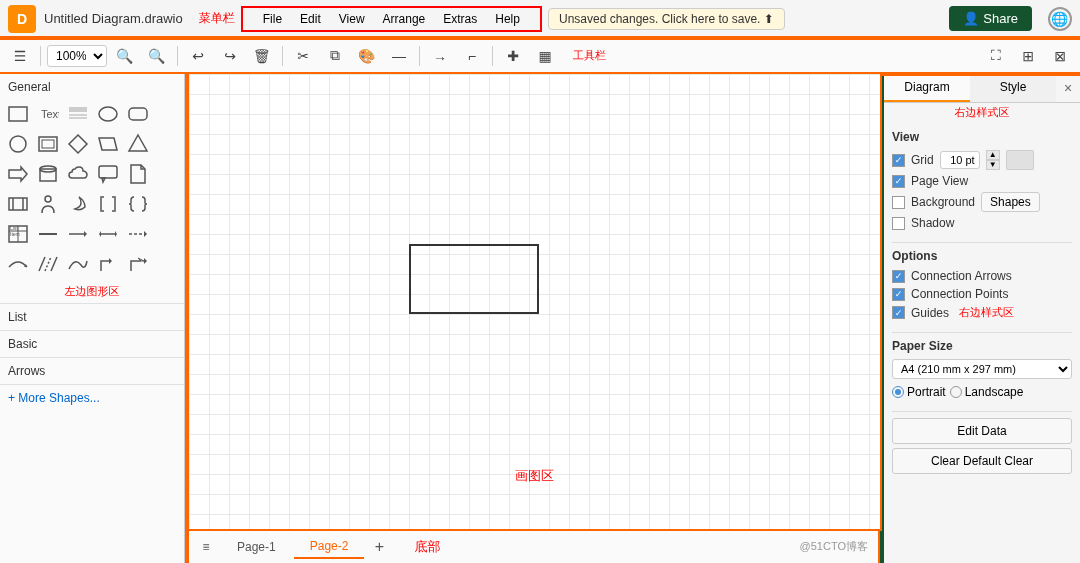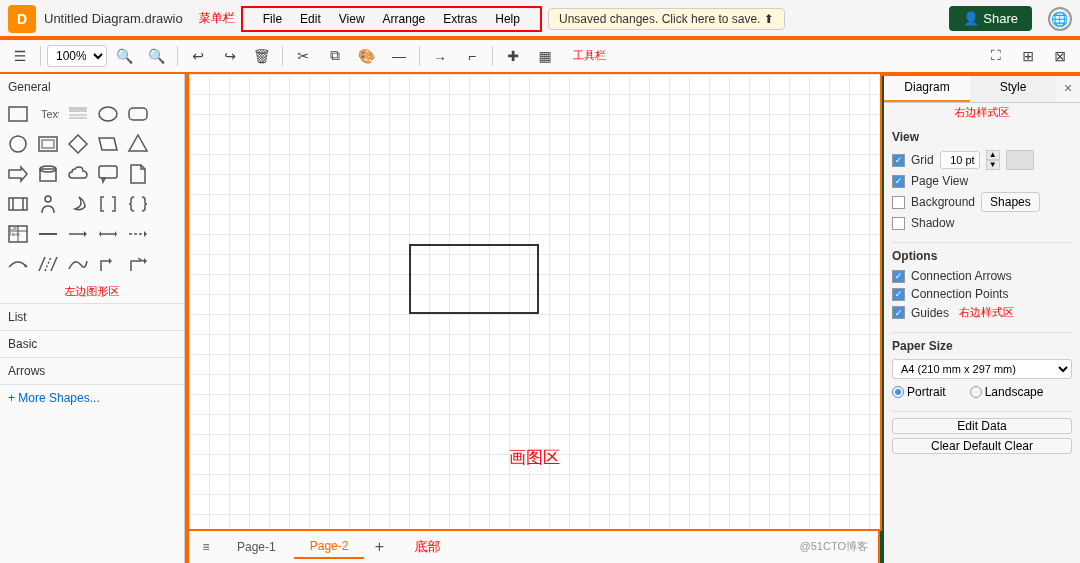--- a/index.html
+++ b/index.html
@@ -32,21 +32,21 @@
     .panel-section-title { padding: 6px 8px 4px; font-size: 12px; font-weight: 500; color: #333; cursor: pointer; }
     .shapes-grid { display: flex; flex-wrap: wrap; padding: 2px 4px; gap: 2px; }
     .shape-item { width: 28px; height: 28px; display: flex; align-items: center; justify-content: center; cursor: pointer; border-radius: 2px; }
     .shape-item svg { width: 22px; height: 22px; }
     .left-label { color: #ff0000; font-size: 11px; text-align: center; margin: 4px 0; }
     .misc-section { padding: 6px 8px; font-size: 12px; font-weight: 500; color: #333; border-top: 1px solid #e0e0e0; cursor: pointer; }
     .more-shapes-btn { padding: 6px 8px; color: #0066cc; cursor: pointer; font-size: 12px; border-top: 1px solid #e0e0e0; }
 
     
     .canvas-area { flex: 1; background: white; position: relative; overflow: hidden; outline: 2px solid #ff6600; }
-    .canvas-label { color: #ff0000; font-size: 17px; position: absolute; bottom: 60px; left: 50%; transform: translateX(-50%); }
+    .canvas-label { color: #ff0000; font-size: 13px; position: absolute; bottom: 44px; left: 50%; transform: translateX(-50%); }
     .canvas-grid { width: 100%; height: 100%; background-image: 
       linear-gradient(to right, #e8e8e8 1px, transparent 1px),
       linear-gradient(to bottom, #e8e8e8 1px, transparent 1px);
       background-size: 20px 20px; position: absolute; top: 0; left: 0; }
     .canvas-shape { position: absolute; top: 170px; left: 220px; width: 130px; height: 70px; border: 2px solid #333; background: transparent; }
 
     
     .bottom-tabs { height: 34px; background: #fafafa; border-top: 1px solid #ccc; display: flex; align-items: center; padding: 0 4px; gap: 2px; outline: 2px solid #ff6600; }
     .tab-item { padding: 4px 16px; border-radius: 4px 4px 0 0; cursor: pointer; font-size: 12px; color: #555; }
     .tab-item.active { color: #ff6600; border-bottom: 2px solid #ff6600; font-weight: 500; }
@@ -66,26 +66,26 @@
     .panel-section { margin-bottom: 12px; }
     .panel-section-header { font-size: 12px; font-weight: 600; color: #333; margin-bottom: 6px; }
     .panel-row { display: flex; align-items: center; gap: 6px; margin-bottom: 4px; }
     .checkbox { width: 13px; height: 13px; border: 1px solid #999; background: #4a90d9; display: flex; align-items: center; justify-content: center; flex-shrink: 0; }
     .checkbox.checked::after { content: '✓'; color: white; font-size: 9px; }
     .checkbox.unchecked { background: white; }
     .panel-label { font-size: 12px; color: #333; }
     .grid-input { border: 1px solid #ccc; border-radius: 3px; padding: 2px 4px; font-size: 11px; width: 40px; text-align: right; }
     .grid-color { width: 28px; height: 20px; background: #e0e0e0; border: 1px solid #ccc; border-radius: 2px; }
     .panel-select { border: 1px solid #ccc; border-radius: 3px; padding: 2px 4px; font-size: 11px; width: 100%; background: white; }
-    .orientation-row { display: flex; gap: 24px; align-items: center; }
+    .orientation-row { display: flex; gap: 4px; align-items: center; }
     .radio-label { display: flex; align-items: center; gap: 3px; font-size: 12px; }
     .radio { width: 12px; height: 12px; border-radius: 50%; border: 1px solid #999; display: flex; align-items: center; justify-content: center; }
     .radio.selected { border-color: #4a90d9; }
     .radio.selected::after { content: ''; width: 6px; height: 6px; background: #4a90d9; border-radius: 50%; }
-    .panel-btn { width: 100%; border: 1px solid #ccc; border-radius: 3px; background: #f8f8f8; font-size: 12px; cursor: pointer; text-align: center; margin-bottom: 4px; }
+    .panel-btn { width: 100%; padding: 5px; border: 1px solid #ccc; border-radius: 3px; background: #f8f8f8; font-size: 12px; cursor: pointer; text-align: center; margin-bottom: 4px; }
     .panel-divider { height: 1px; background: #ddd; margin: 6px 0; }
     .spinner-group { display: flex; align-items: center; }
     .spinner-arrows { display: flex; flex-direction: column; }
     .spinner-arrow { width: 14px; height: 10px; background: #e8e8e8; border: 1px solid #ccc; display: flex; align-items: center; justify-content: center; font-size: 8px; cursor: pointer; line-height: 1; }
 
     .resizer { width: 4px; background: transparent; cursor: col-resize; }
   </style>
 </head>
 <body>
 

